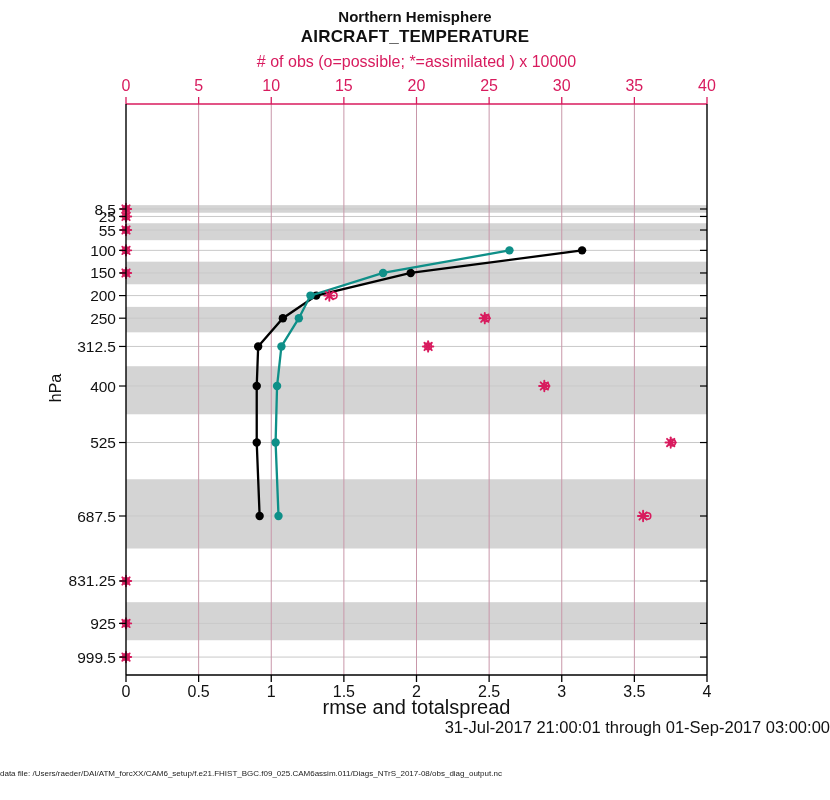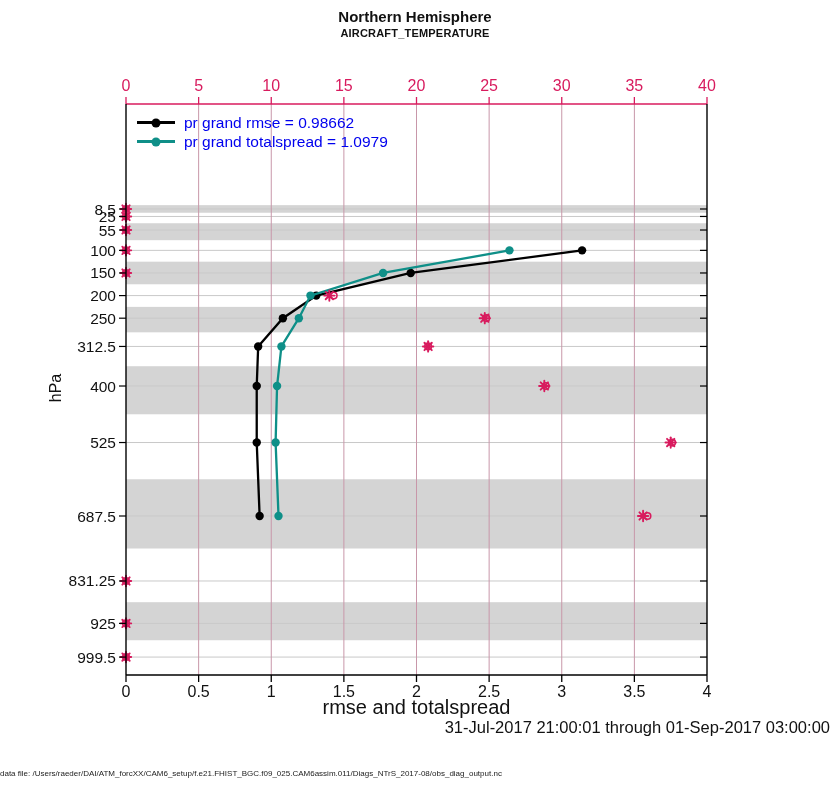--- a/index.html
+++ b/index.html
@@ -5,40 +5,41 @@
   html,body{margin:0;padding:0;background:#ffffff;}
   #figure{
     position:relative;
     width:830px;height:800px;
     background:#ffffff;
     font-family:"Liberation Sans", sans-serif;
     overflow:hidden;
   }
   .abs{position:absolute;}
   .title1{top:8px;left:0;width:830px;text-align:center;font-weight:bold;font-size:15px;color:#111;}
-  .title2{top:27px;left:0;width:830px;text-align:center;font-weight:bold;font-size:11px;color:#111;letter-spacing:0.2px;}
+  .title2{top:27px;left:0;width:830px;text-align:center;font-weight:bold;font-size:17px;color:#111;letter-spacing:0.2px;}
   .obslabel{top:53px;left:126px;width:581px;text-align:center;font-size:16px;}
   .legend{top:113px;left:137px;}
   .legend-row{display:flex;align-items:center;height:19px;}
   .lsample{display:inline-block;width:38px;height:3px;background:currentColor;position:relative;flex:0 0 auto;}
   .lsample::after{content:'';position:absolute;left:50%;top:50%;transform:translate(-50%,-50%);
     width:9px;height:9px;border-radius:50%;background:currentColor;}
   .ltext{margin-left:9px;font-size:15.5px;}
   .xlabel{top:696px;left:126px;width:581px;text-align:center;font-size:20px;color:#111;}
   .daterange{top:718px;left:0;width:830px;text-align:right;font-size:16.5px;color:#111;}
   .ylabel{left:56px;top:388px;transform:translate(-50%,-50%) rotate(-90deg);font-size:16px;color:#111;white-space:nowrap;}
   .datafile{top:769px;left:0;width:830px;text-align:left;font-size:8px;color:#222;white-space:nowrap;}
 </style>
 </head>
 <body>
 
 <div id="figure">
 
   <div class="abs title1">Northern Hemisphere</div>
   <div class="abs title2">AIRCRAFT_TEMPERATURE</div>
+  <div class="abs obslabel" id="obslabel" style="color: rgb(216, 27, 94);"># of obs (o=possible; *=assimilated ) x 10000</div>
 
   <svg id="plot" class="abs" style="left:0;top:0" width="830" height="800">
       <rect x="126" y="205.15681" width="581" height="7.573344999999989" fill="#d4d4d4"></rect>
       <rect x="126" y="223.24241" width="581" height="16.955249999999978" fill="#d4d4d4"></rect>
       <rect x="126" y="261.67431" width="581" height="22.60699999999997" fill="#d4d4d4"></rect>
       <rect x="126" y="306.88831" width="581" height="25.432875000000024" fill="#d4d4d4"></rect>
       <rect x="126" y="366.23168499999997" width="581" height="48.03987500000005" fill="#d4d4d4"></rect>
       <rect x="126" y="479.266685" width="581" height="69.23393749999997" fill="#d4d4d4"></rect>
       <rect x="126" y="602.1922475" width="581" height="38.03627749999998" fill="#d4d4d4"></rect>
       <line x1="126" x2="707" y1="209" y2="209" stroke="#c9c9c9" stroke-width="1"></line>
@@ -241,29 +242,19 @@
       <text x="116" y="323.69181000000003" fill="#111" text-anchor="end" font-size="15.5" font-family="&quot;Liberation Sans&quot;, sans-serif">250</text>
       <text x="116" y="351.95056" fill="#111" text-anchor="end" font-size="15.5" font-family="&quot;Liberation Sans&quot;, sans-serif">312.5</text>
       <text x="116" y="391.51281" fill="#111" text-anchor="end" font-size="15.5" font-family="&quot;Liberation Sans&quot;, sans-serif">400</text>
       <text x="116" y="448.03031" fill="#111" text-anchor="end" font-size="15.5" font-family="&quot;Liberation Sans&quot;, sans-serif">525</text>
       <text x="116" y="521.50306" fill="#111" text-anchor="end" font-size="15.5" font-family="&quot;Liberation Sans&quot;, sans-serif">687.5</text>
       <text x="116" y="586.4981849999999" fill="#111" text-anchor="end" font-size="15.5" font-family="&quot;Liberation Sans&quot;, sans-serif">831.25</text>
       <text x="116" y="628.88631" fill="#111" text-anchor="end" font-size="15.5" font-family="&quot;Liberation Sans&quot;, sans-serif">925</text>
       <text x="116" y="662.57074" fill="#111" text-anchor="end" font-size="15.5" font-family="&quot;Liberation Sans&quot;, sans-serif">999.5</text>
     </svg>
 
-  <div class="abs legend">
-    <div class="legend-row">
-      <span class="lsample" style="color: rgb(0, 0, 0);"></span>
-      <span class="ltext" style="color: rgb(0, 0, 238);">pr grand rmse = 0.98662</span>
-    </div>
-    <div class="legend-row">
-      <span class="lsample" style="color: rgb(15, 143, 136);"></span>
-      <span class="ltext" style="color: rgb(0, 0, 238);">pr grand totalspread = 1.0979</span>
-    </div>
-  </div>
 
   <div class="abs ylabel">hPa</div>
   <div class="abs xlabel">rmse and totalspread</div>
   <div class="abs daterange">31-Jul-2017 21:00:01 through 01-Sep-2017 03:00:00</div>
   <div class="abs datafile">data file: /Users/raeder/DAI/ATM_forcXX/CAM6_setup/f.e21.FHIST_BGC.f09_025.CAM6assim.011/Diags_NTrS_2017-08/obs_diag_output.nc</div>
 
 </div>
 
 </body></html>

